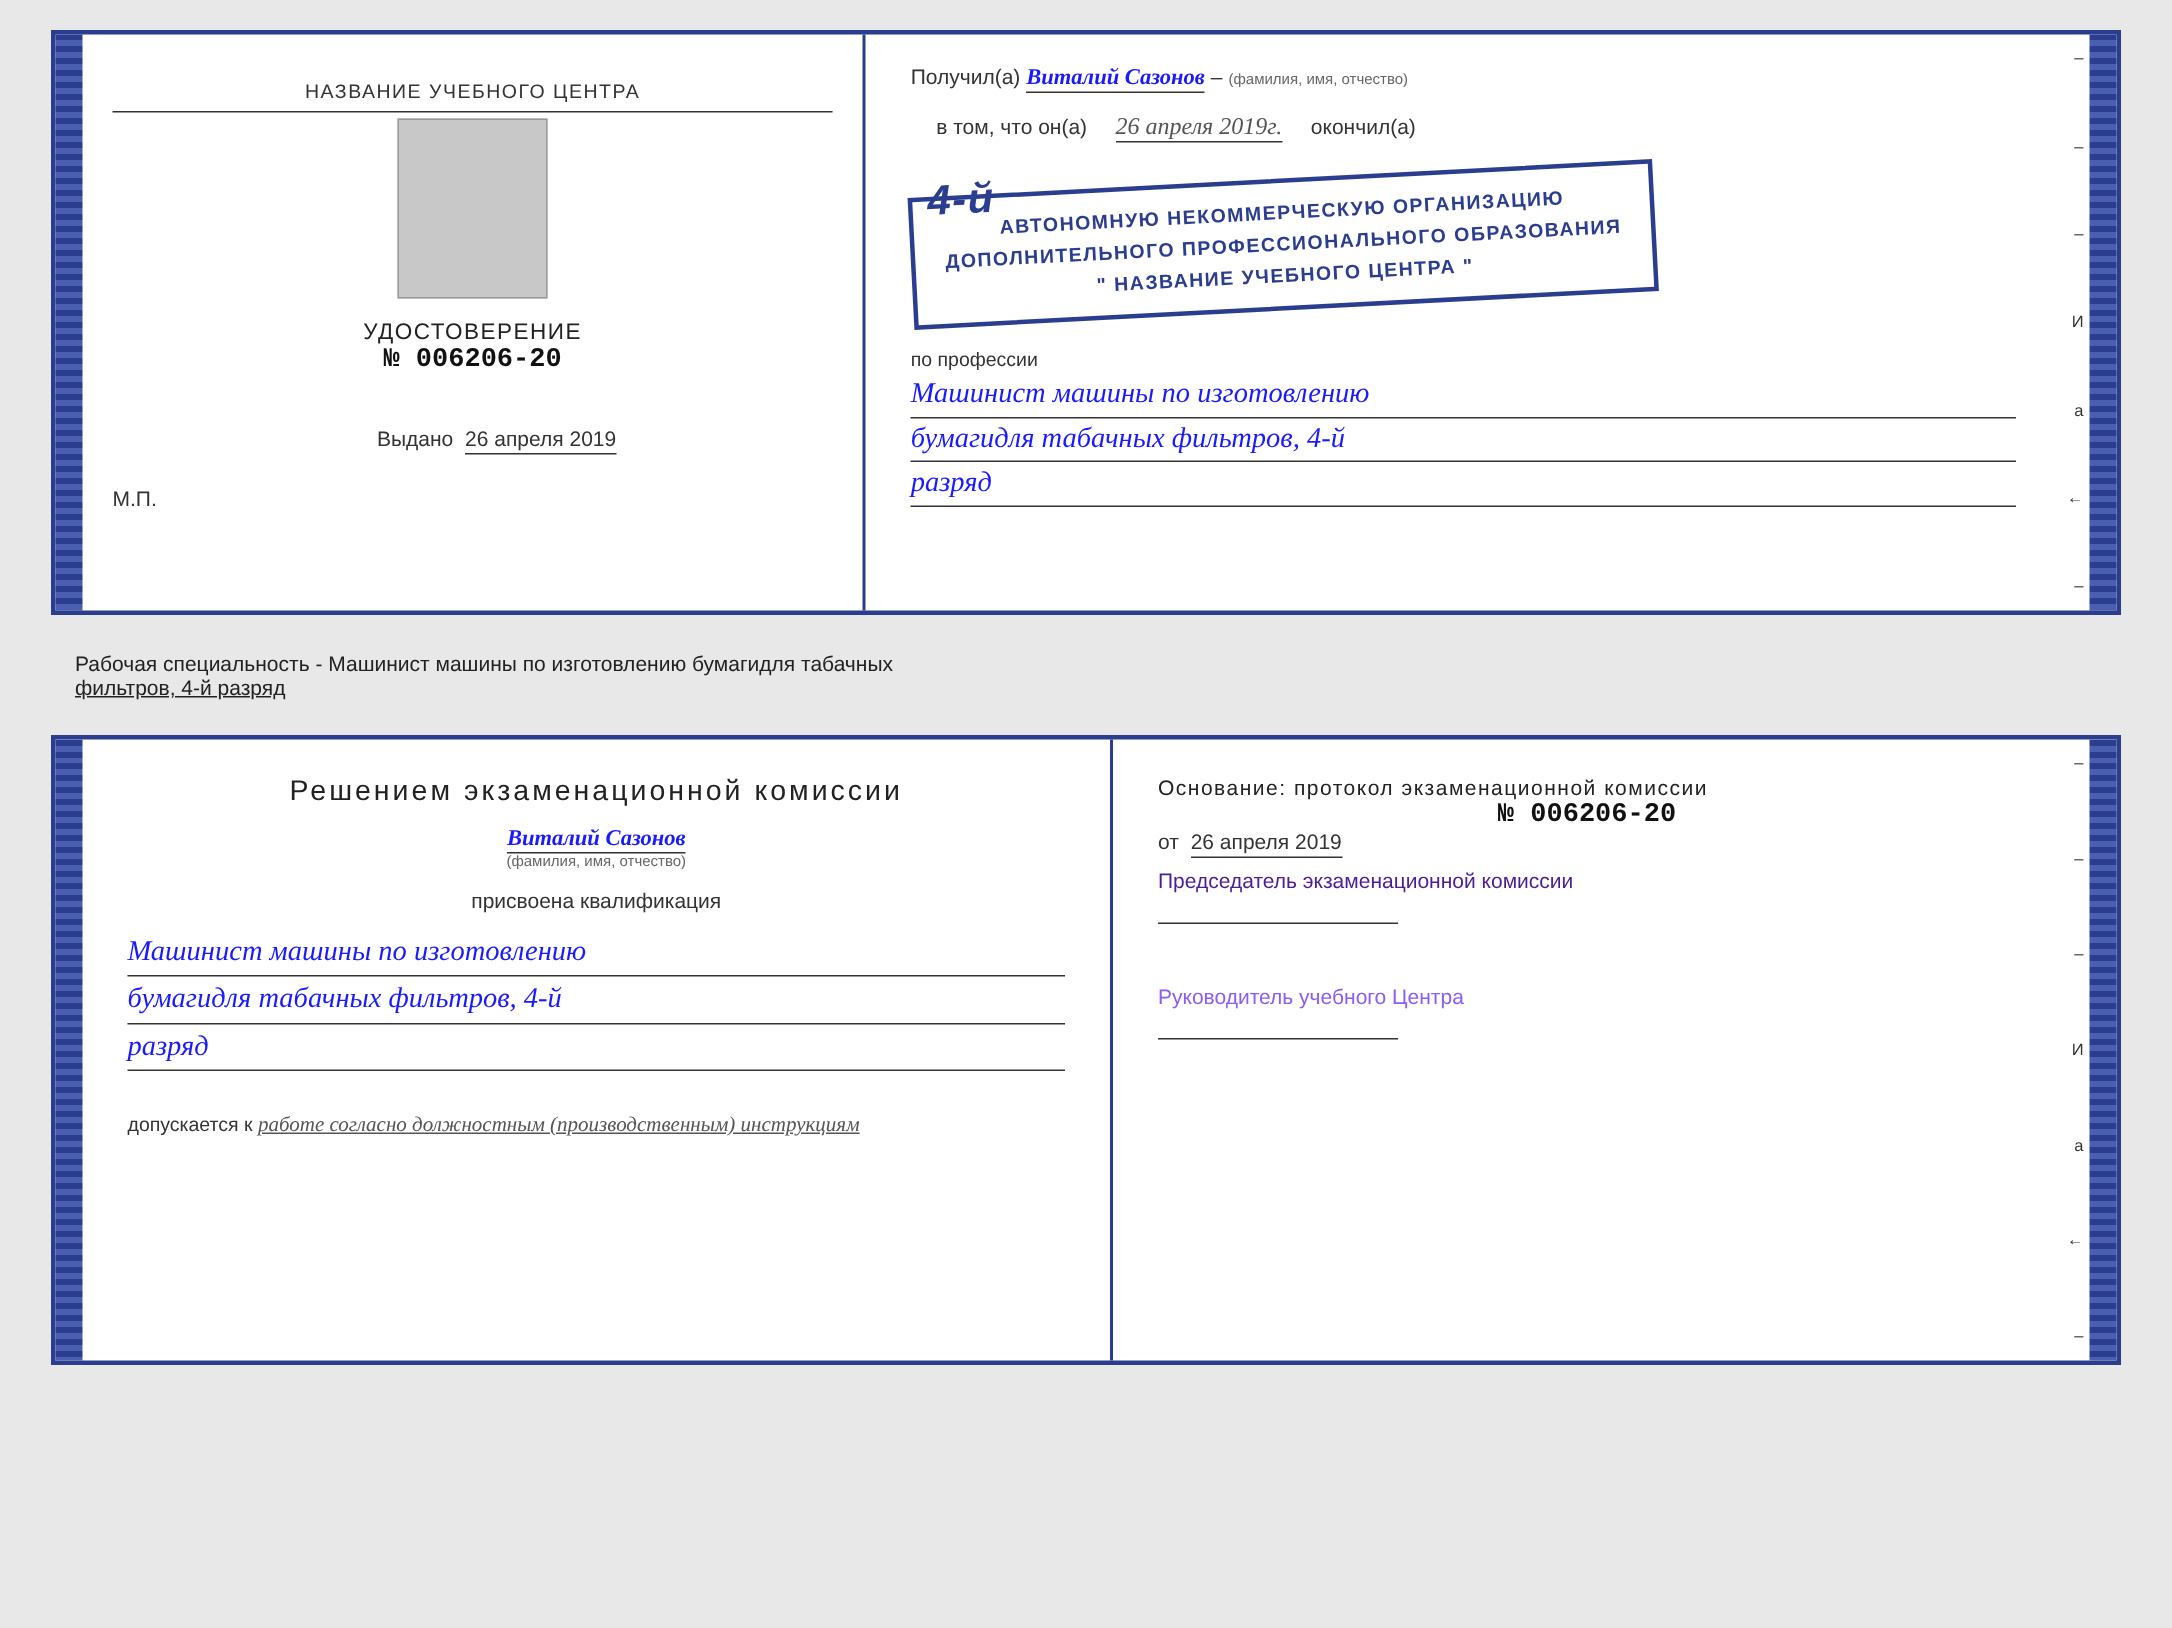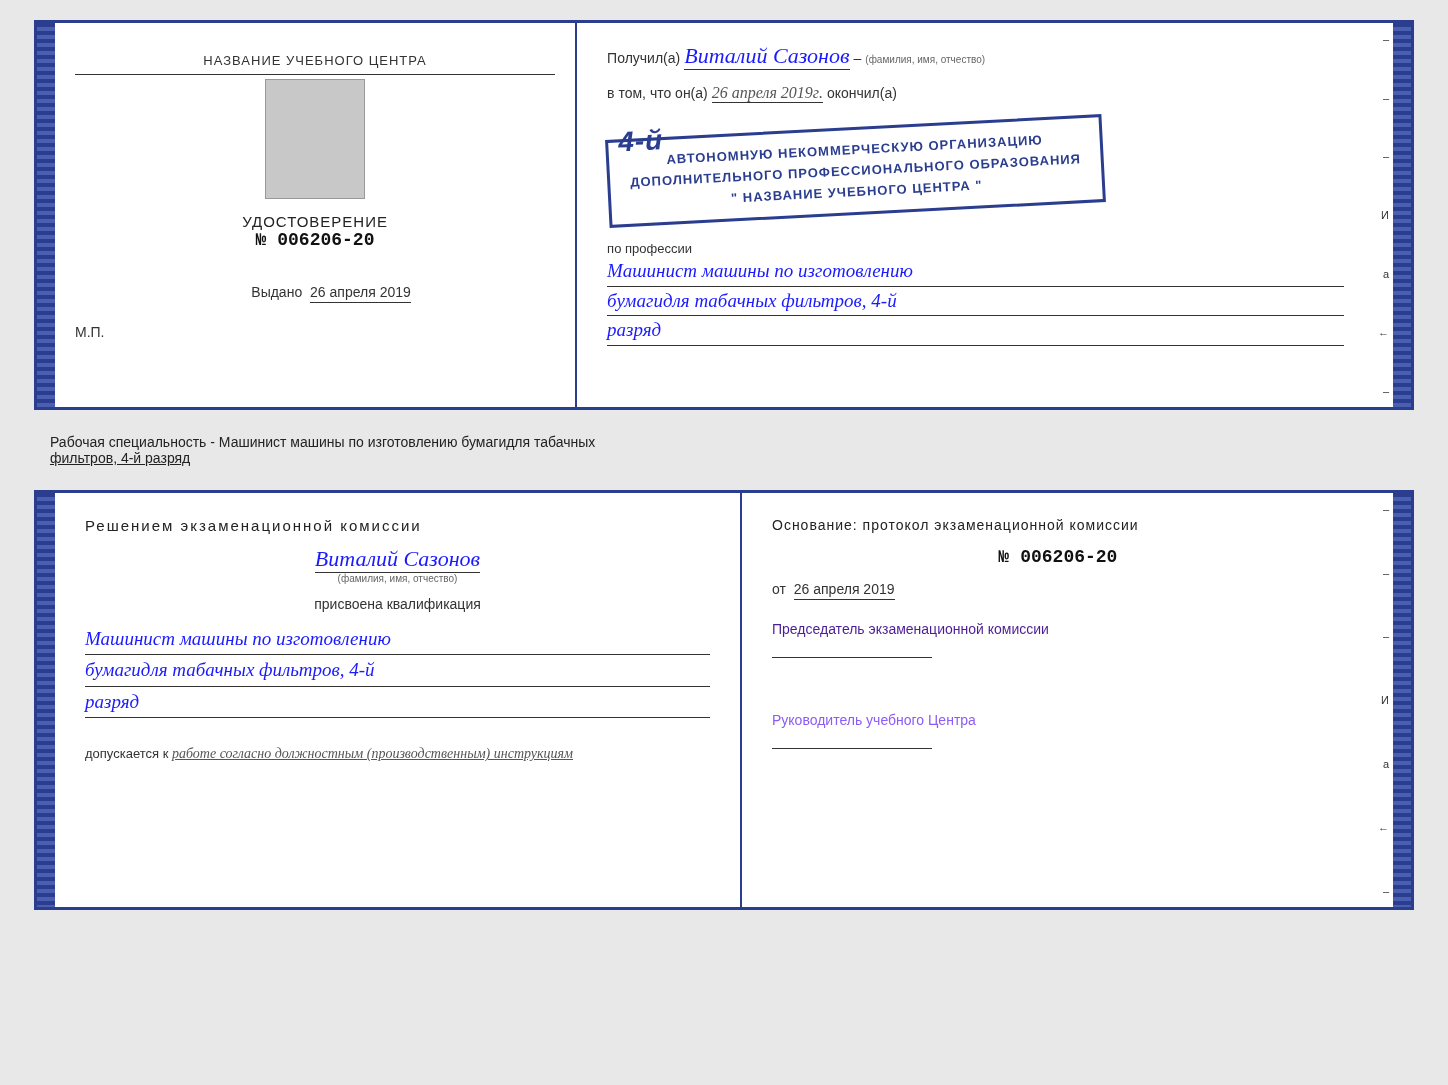--- a/index.html
+++ b/index.html
@@ -122,44 +122,45 @@
       color: #333;
       display: flex;
       align-items: baseline;
       flex-wrap: wrap;
       gap: 4px;
     }
 
     .handwritten-name {
       font-family: 'Georgia', serif;
       font-style: italic;
-      font-size: 22px;
+      font-size: 15px;
       color: #1a1aff;
-      font-weight: normal;
+      font-weight: bold;
     }
 
     .handwritten-underline {
       border-bottom: 1px solid #333;
       display: inline-block;
     }
 
     .fio-hint {
       font-size: 10px;
       color: #666;
       display: block;
       text-align: center;
     }
 
     .vtom-line {
       font-size: 14px;
       color: #333;
       display: flex;
       align-items: baseline;
-      gap: 4px;
+      gap: 19px;
       flex-wrap: wrap;
+      margin-left: 17px;
     }
 
     .date-handwritten {
       font-family: 'Georgia', serif;
       font-style: italic;
       font-size: 16px;
       color: #555;
       border-bottom: 1px solid #333;
     }
 
@@ -223,27 +224,26 @@
       display: flex;
       flex-direction: column;
       gap: 12px;
     }
 
     .cert-bottom-right {
       flex: 1;
       padding: 24px 30px;
       display: flex;
       flex-direction: column;
-      gap: 14px;
     }
 
     .komissia-title {
-      font-size: 15px;
+      font-size: 19px;
       letter-spacing: 2px;
-      text-align: left;
+      text-align: center;
       color: #222;
     }
 
     .fio-block {
       display: flex;
       flex-direction: column;
       align-items: center;
     }
 
     .presvoena-text {

